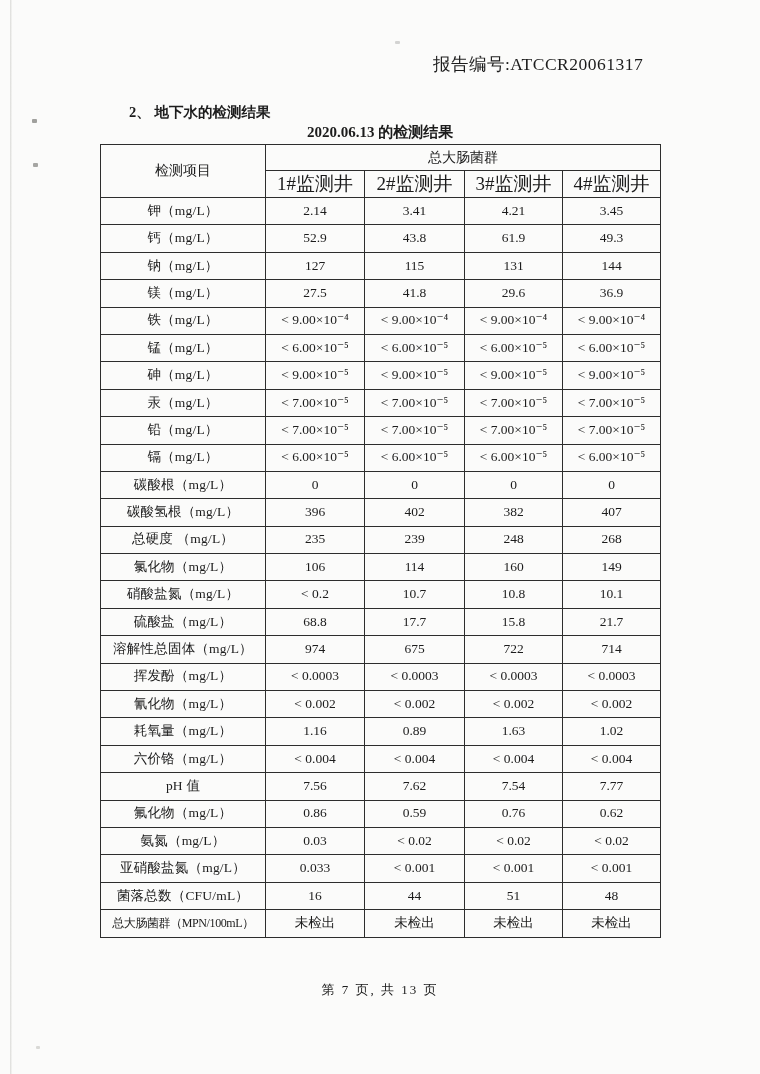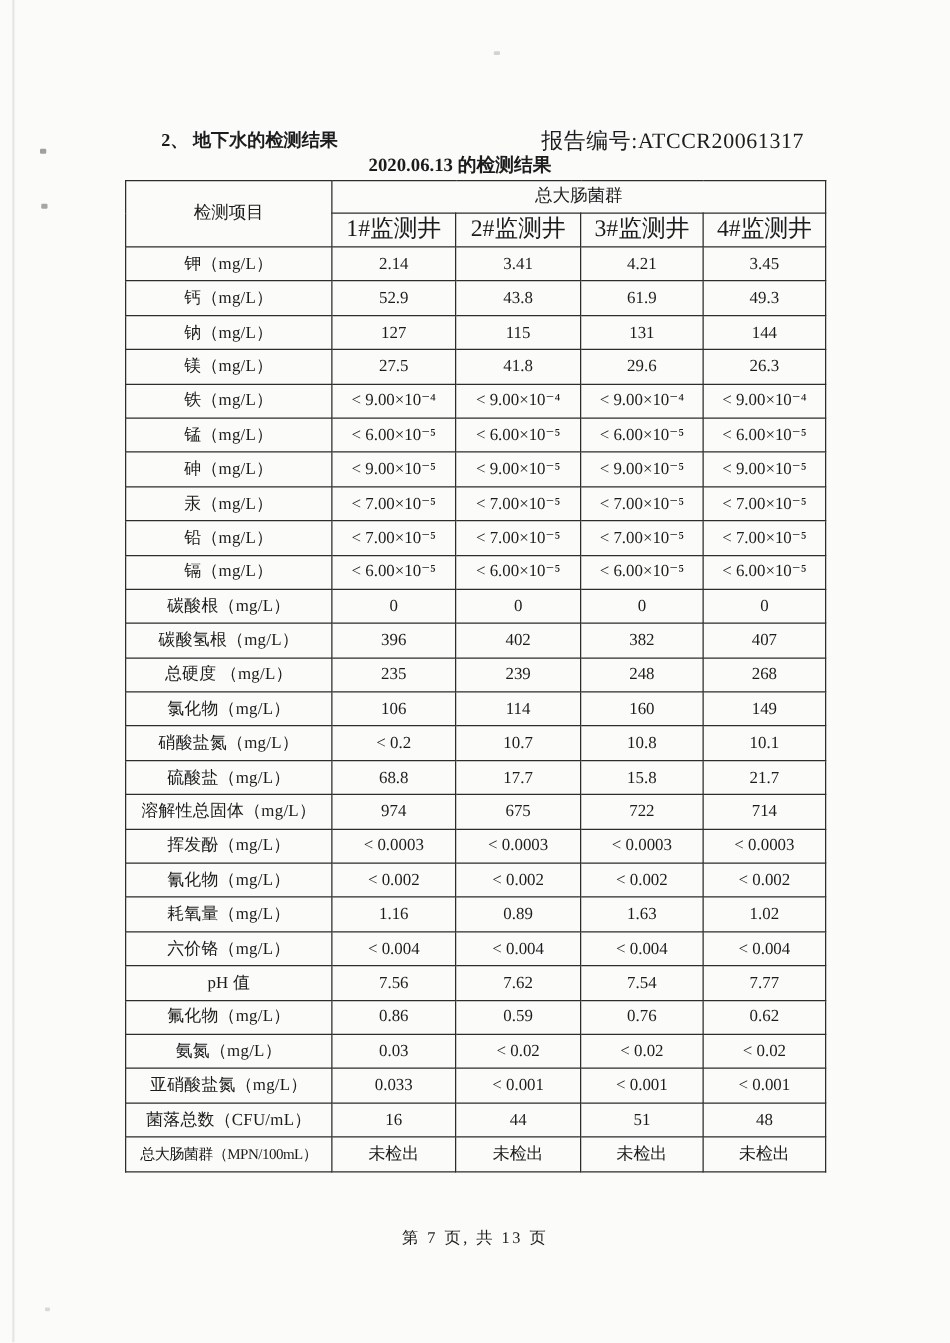--- a/index.html
+++ b/index.html
@@ -33,33 +33,32 @@
   .speck.s3 { left: 395px; top: 41px;  width: 5px; height: 3px; opacity: 0.35; }
   .speck.s4 { left: 36px;  top: 1046px; width: 4px; height: 3px; opacity: 0.3; }
 
   .report-no {
     position: absolute;
     left: 433px;
     top: 52px;
     font-size: 17.5px;
     letter-spacing: 0.5px;
     white-space: nowrap;
-    margin-top: 48px;
   }
   .section-title {
     position: absolute;
     left: 129px;
     top: 103px;
     font-size: 14.5px;
     font-weight: 700;
     white-space: nowrap;
   }
   .table-title {
     position: absolute;
-    left: 88px;
+    left: 100px;
     top: 123px;
     width: 560px;
     text-align: center;
     font-size: 15px;
     font-weight: 700;
     white-space: nowrap;
   }
   table.results {
     position: absolute;
     left: 100px;
@@ -153,21 +152,21 @@
         <td>115</td>
         <td>131</td>
         <td>144</td>
       </tr>
 
       <tr>
         <td class="row-label">镁（mg/L）</td>
         <td>27.5</td>
         <td>41.8</td>
         <td>29.6</td>
-        <td>26.3</td>
+        <td>36.9</td>
       </tr>
 
       <tr>
         <td class="row-label">铁（mg/L）</td>
         <td>&lt; 9.00×10⁻⁴</td>
         <td>&lt; 9.00×10⁻⁴</td>
         <td>&lt; 9.00×10⁻⁴</td>
         <td>&lt; 9.00×10⁻⁴</td>
       </tr>
 

